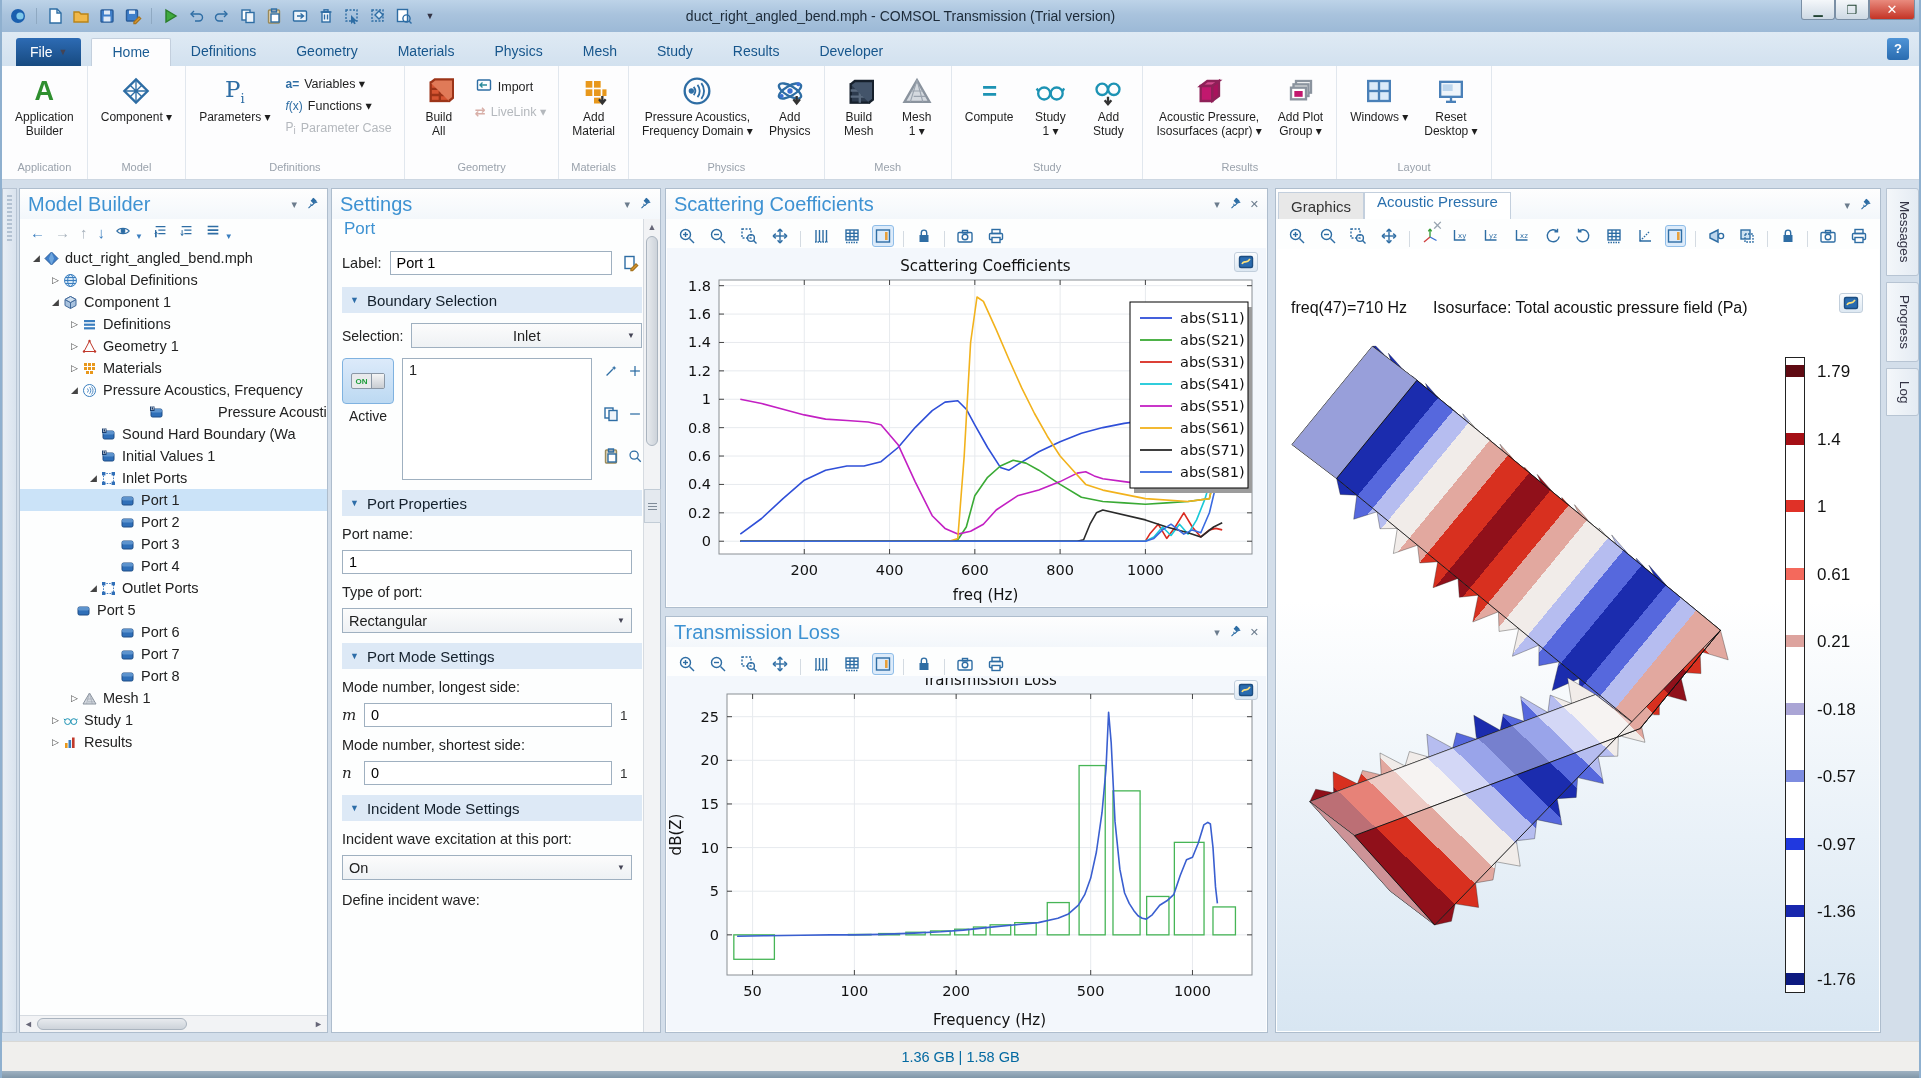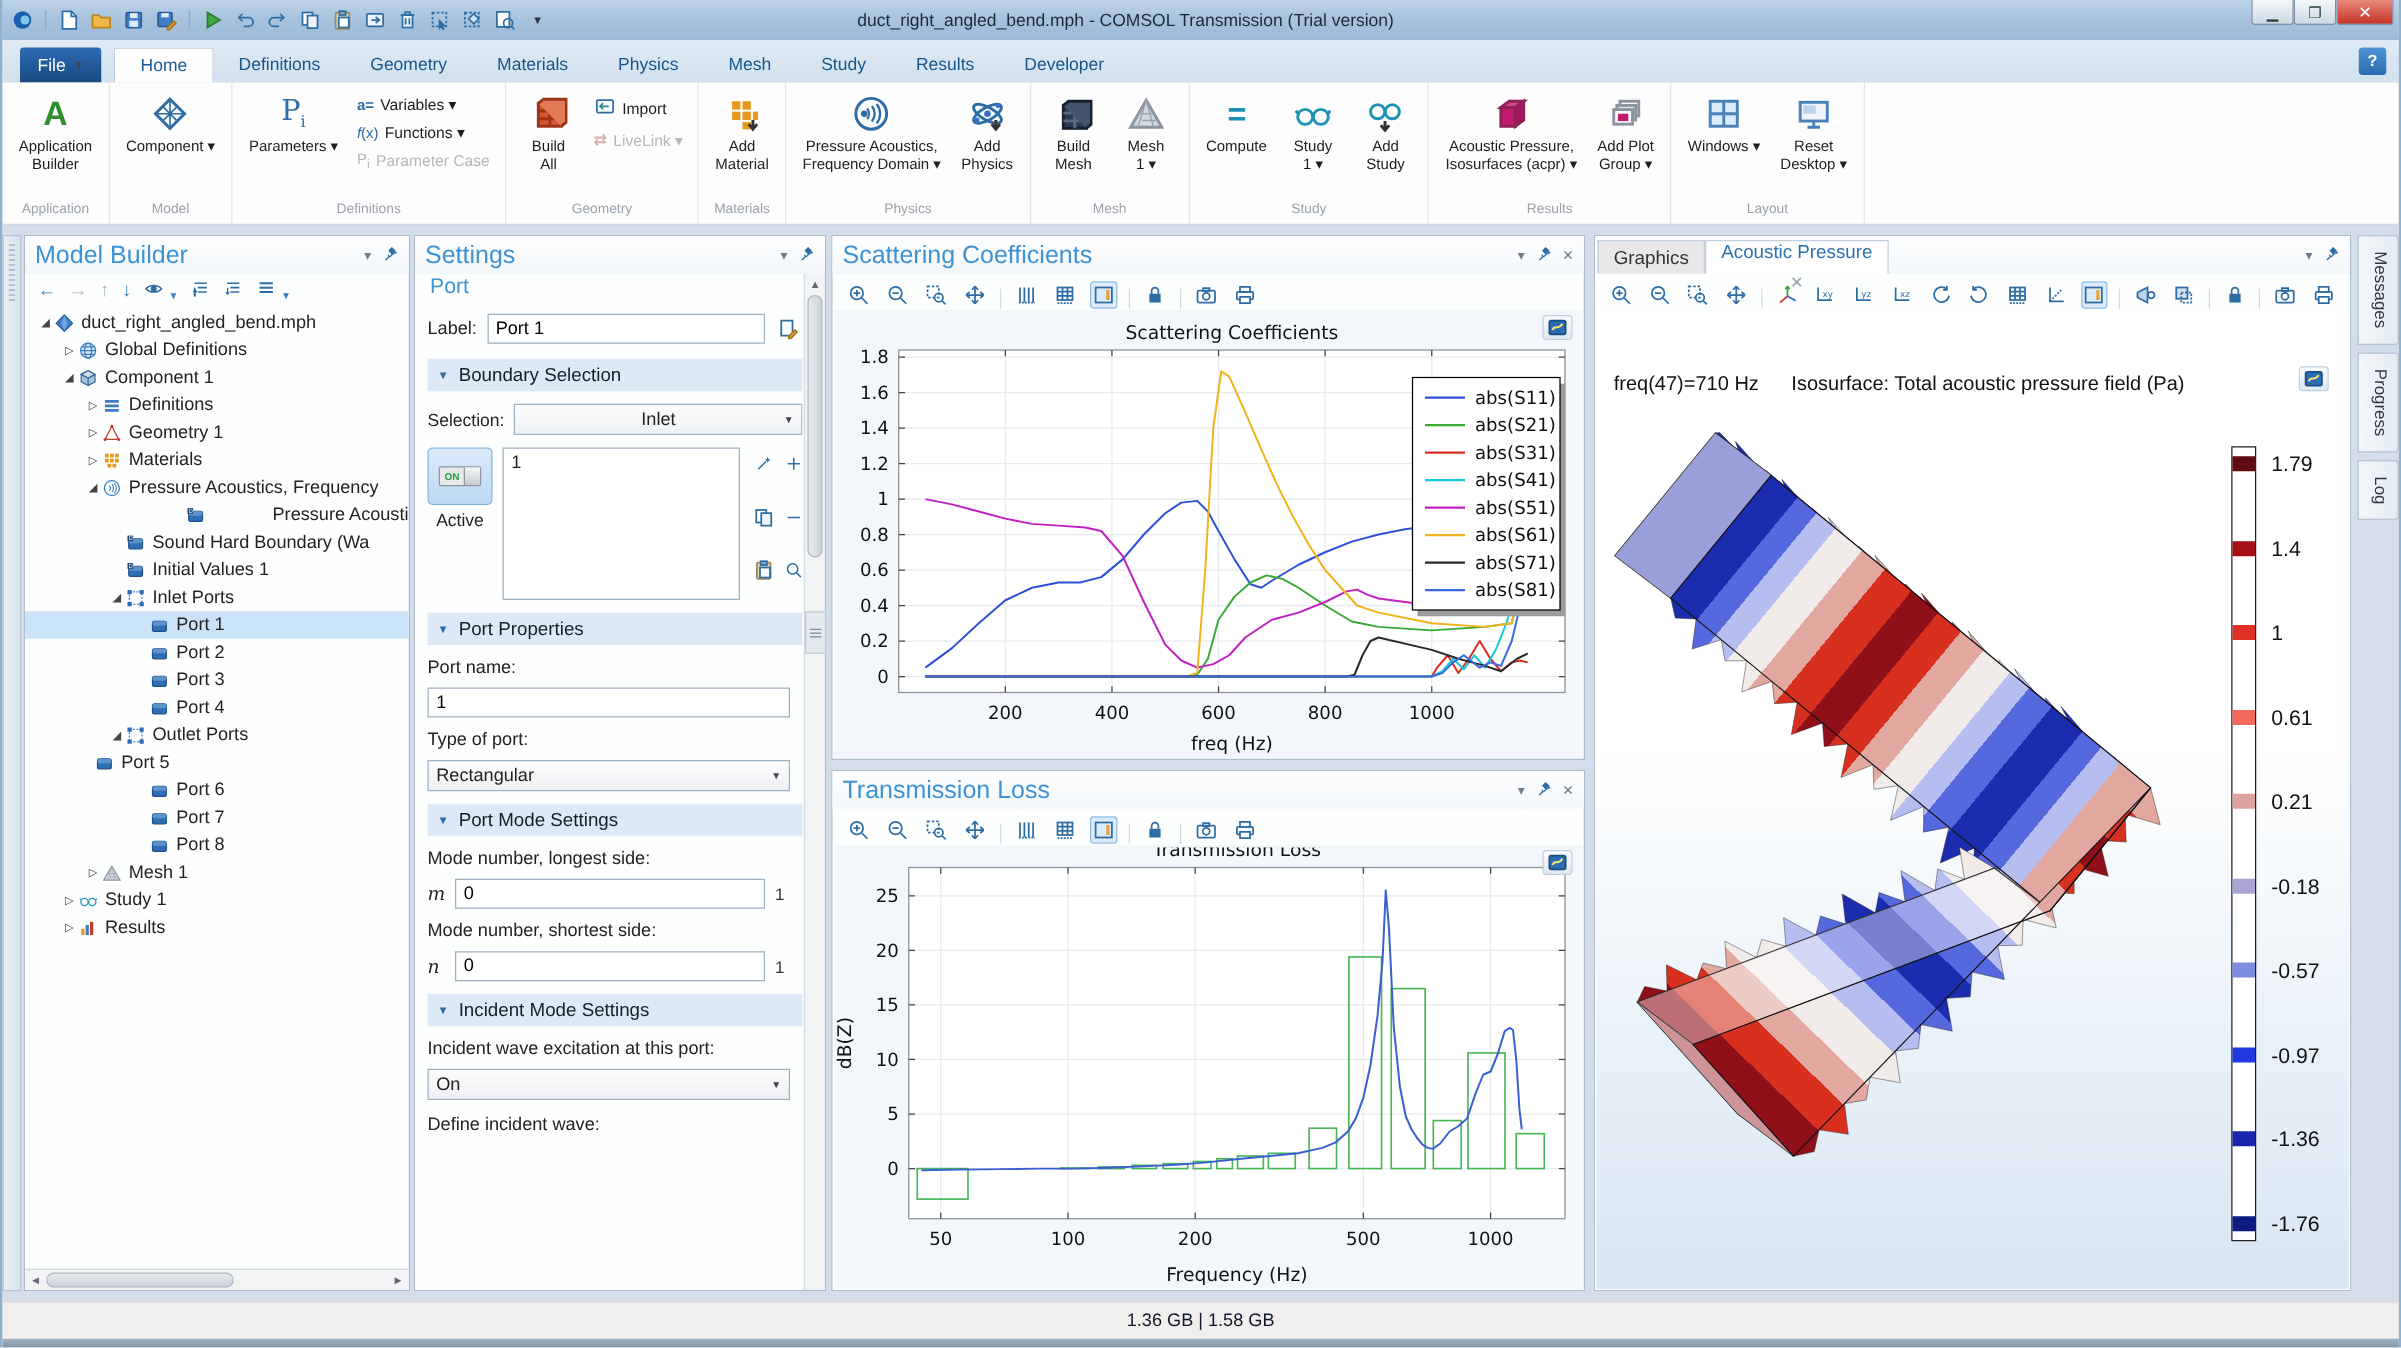--- a/index.html
+++ b/index.html
@@ -125,21 +125,21 @@
   .colorbar { position:absolute; }
   .cbar { position:absolute; width:20px; background:#fff; border:1px solid #222; }
   .cband { position:absolute; left:1px; right:1px; height:12px; }
   .clabel { position:absolute; font-size:17px; color:#111; white-space:nowrap; }
   .side-tabs { position:absolute; left:1884px; top:8px; width:33px; display:flex; flex-direction:column; gap:6px; }
   .vtab { writing-mode:vertical-rl; padding:12px 6px; background:linear-gradient(90deg,#f4f7fa,#e4ebf3);
     border:1px solid #b7c4d3; font-size:13.5px; color:#334; border-radius:0 3px 3px 0; }
 
   
   .statusbar { position:absolute; left:0; top:1041px; width:100%; height:37px; background:#f0efed; border-top:1px solid #d8d8d6; }
-  .statusbar .mem { position:absolute; left:0; right:0; top:7px; text-align:center; font-size:14.5px; color:#0f172a; }
+  .statusbar .mem { position:absolute; left:0; right:0; top:7px; text-align:center; font-size:14.5px; color:#0369a1; }
   .statusbar .strip { position:absolute; bottom:0; left:0; width:100%; height:7px; background:linear-gradient(#9fb2c2,#8096a8); }
 
   svg text { font-family:"DejaVu Sans","Liberation Sans",sans-serif; }
 </style>
 </head>
 <body>
 
 <div class="app">
 
   <div class="titlebar">

